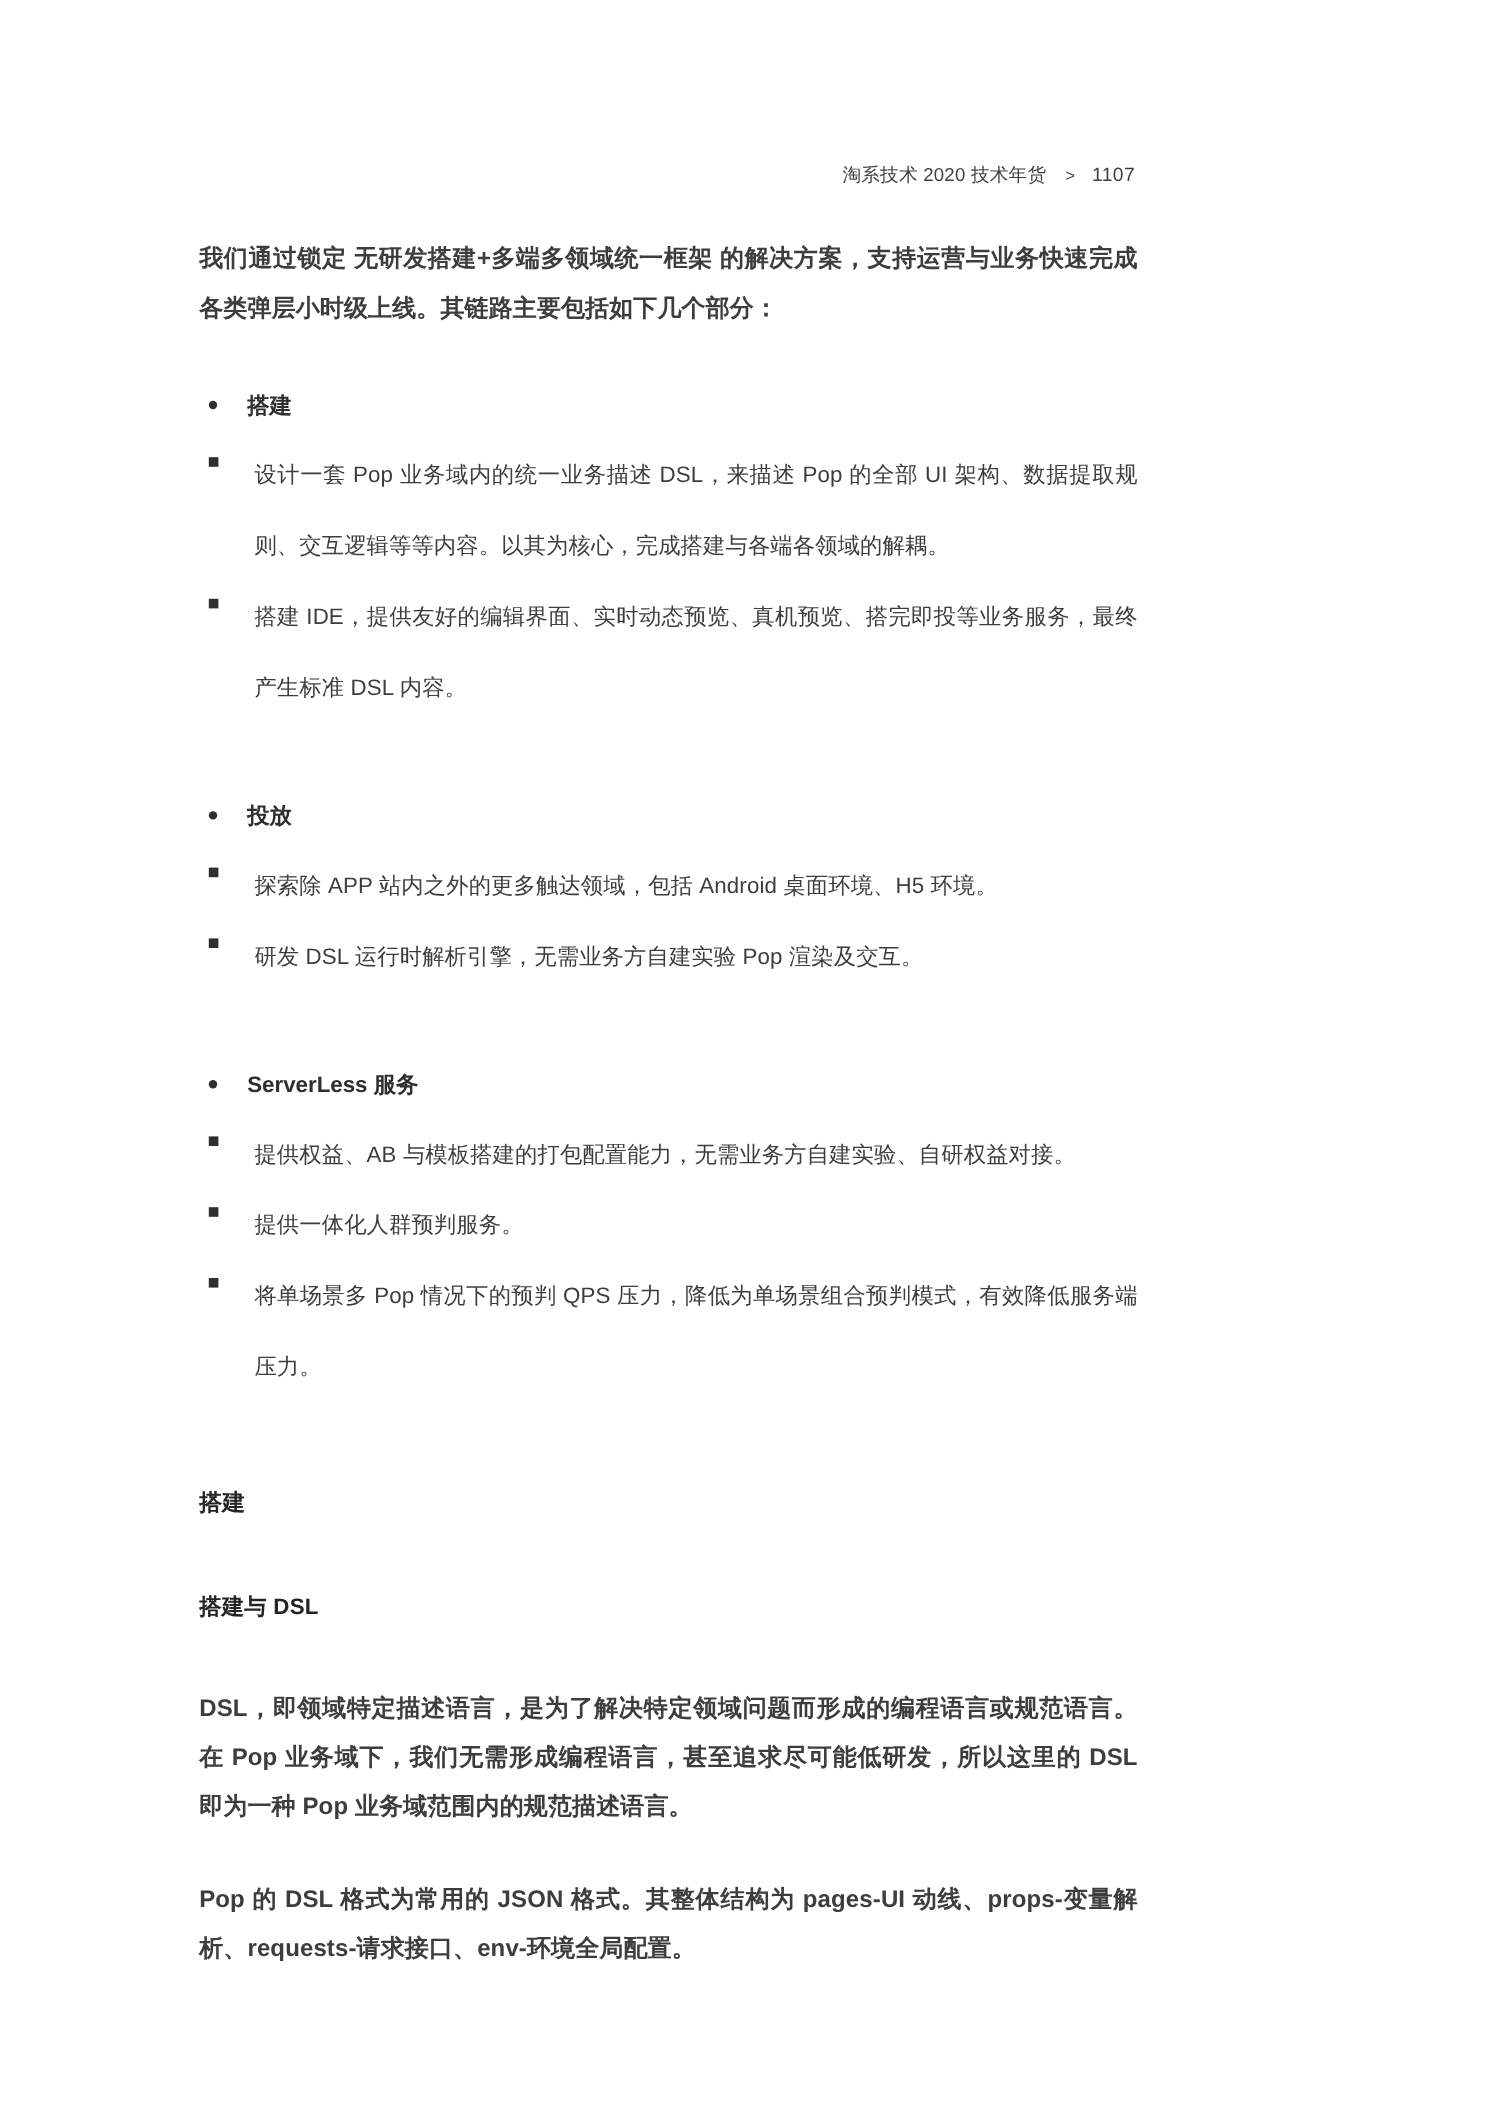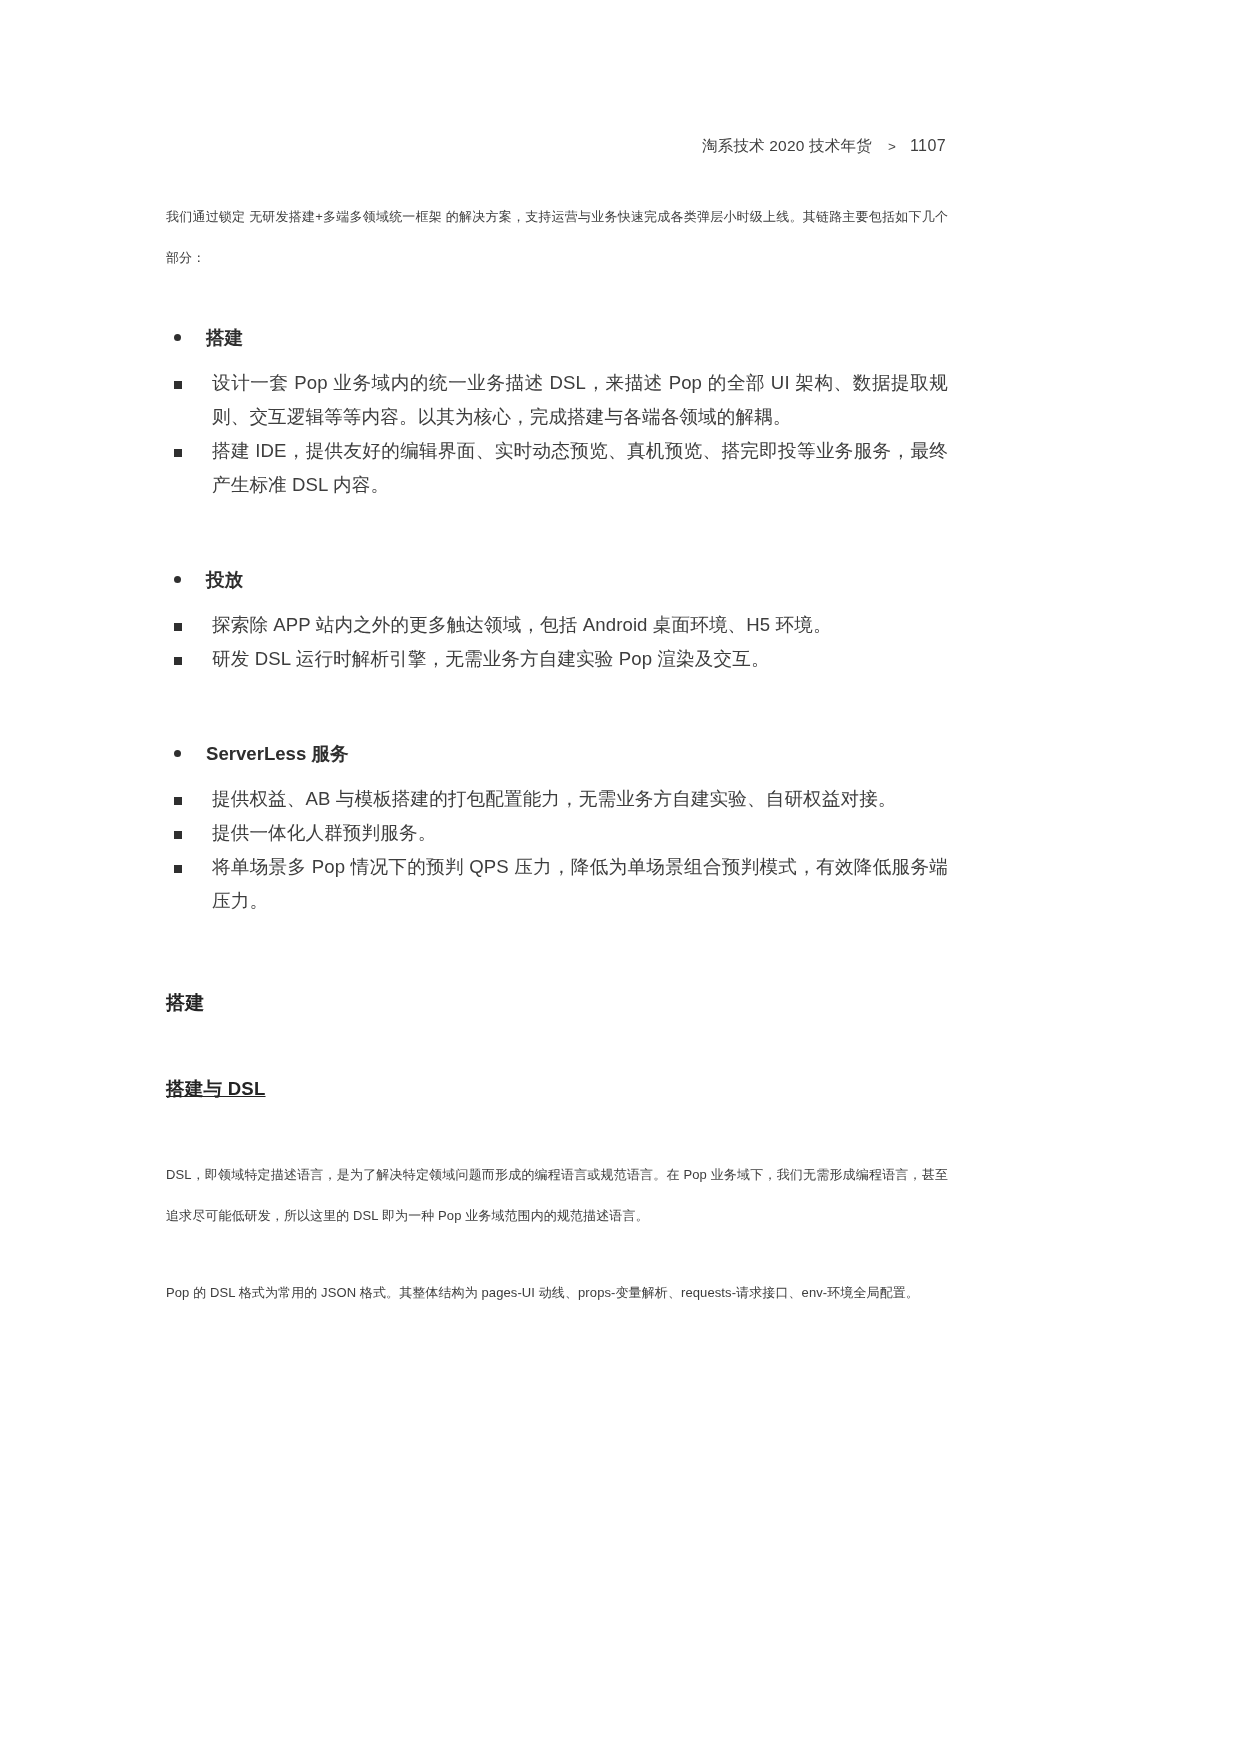--- a/index.html
+++ b/index.html
@@ -51,26 +51,27 @@
   
   .content {
     position: absolute;
     left: 166px;
     top: 196px;
     width: 782px;
   }
 
   p.para {
     margin: 0;
-    font-size: 13px;
+    font-size: 20px;
     line-height: 41px;
     color: #3d3d3d;
     letter-spacing: 0.1px;
     text-align: justify;
     text-justify: inter-ideograph;
+    font-weight: bold;
   }
   .gap-36 { height: 36px; }
   .gap-44 { height: 44px; }
   .gap-50 { height: 50px; }
   .gap-56 { height: 56px; }
   .gap-62 { height: 62px; }
   .gap-70 { height: 70px; }
 
   
   ul.l1 {
@@ -115,21 +116,21 @@
     position: absolute;
     left: 8px;
     top: 15px;
     width: 8px;
     height: 8px;
     background: #2f2f2f;
   }
   .l2-text {
     display: block;
     font-size: 18.6px;
-    line-height: 34px;
+    line-height: 59px;
     color: #3d3d3d;
     text-align: justify;
     text-justify: inter-ideograph;
     letter-spacing: 0.1px;
   }
   .sub-gap { height: 12px; }
 
   
   h2.sec-h {
     margin: 0;
@@ -139,21 +140,20 @@
     line-height: 30px;
     letter-spacing: 0.2px;
   }
   h3.sub-h {
     margin: 0;
     font-size: 18.6px;
     font-weight: bold;
     color: #242424;
     line-height: 30px;
     letter-spacing: 0.2px;
-    text-decoration: underline;
   }
 </style>
 </head>
 <body>
 
 <div class="page">
 
   <div class="running-header">
     <span class="hdr-title">淘系技术 2020 技术年货</span>
     <span class="hdr-sep">&gt;</span>

